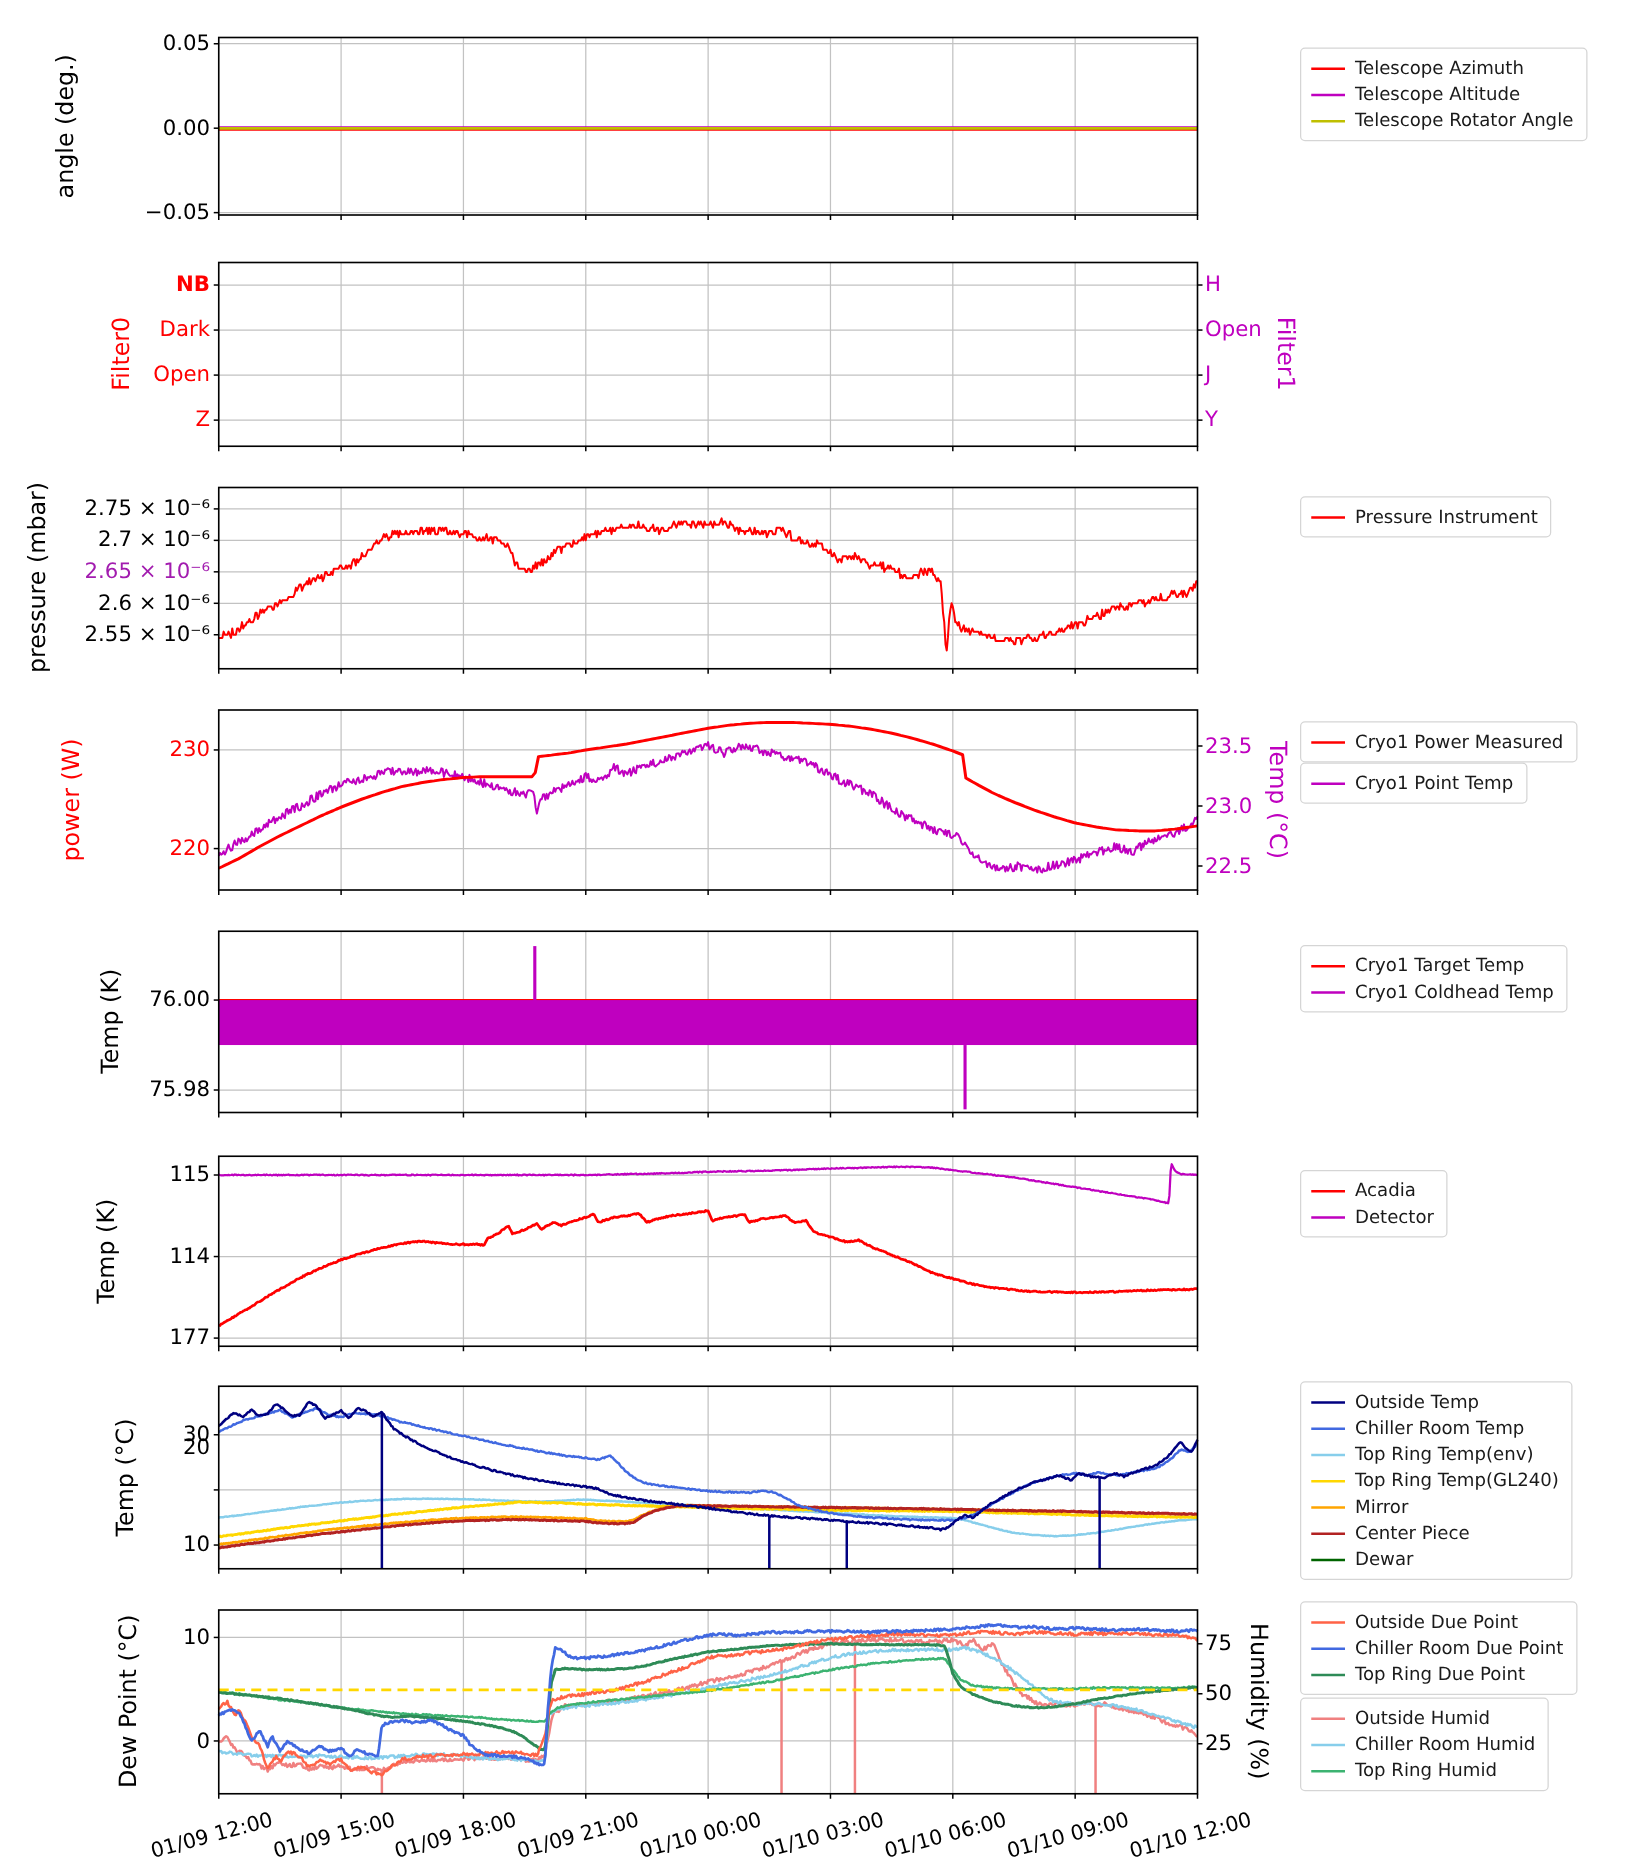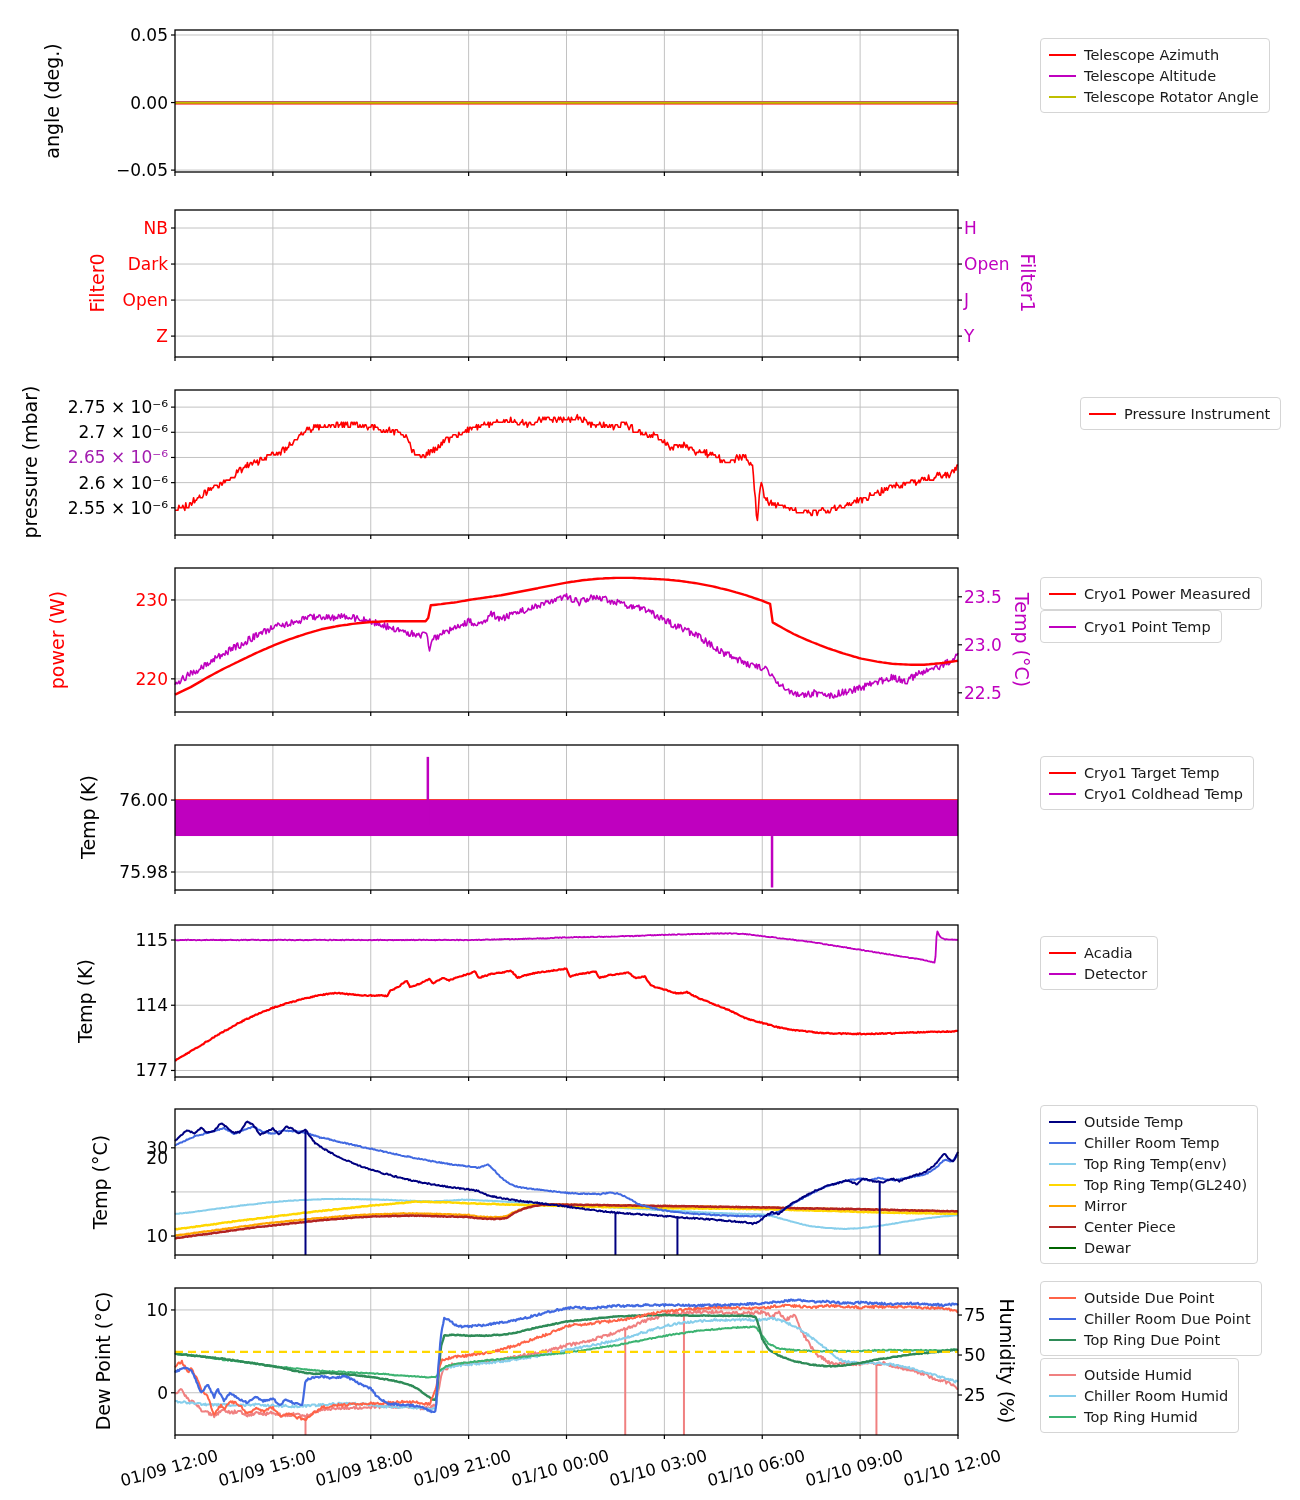--- a/index.html
+++ b/index.html
@@ -265,21 +265,21 @@
   <div class="ylab" style="left:103px;top:1361px">Dew Point (°C)</div>
 
   <div class="ylabr" style="left:1028px;top:283px;color:#bf00bf">Filter1</div>
   <div class="ylabr" style="left:1022px;top:640px;color:#bf00bf">Temp (°C)</div>
   <div class="ylabr" style="left:1007px;top:1361px">Humidity (%)</div>
 
   <div id="ticks">
       <div class="ytick l" style="top: 24.999px; color: rgb(0, 0, 0);">0.05</div>
       <div class="ytick l" style="top: 92.5538px; color: rgb(0, 0, 0);">0.00</div>
       <div class="ytick l" style="top: 160.108px; color: rgb(0, 0, 0);">−0.05</div>
-      <div class="ytick l" style="top: 218.015px; color: rgb(255, 0, 0);">NB</div>
+      <div class="ytick l" style="top: 218.015px; color: rgb(255, 0, 0); font-weight: bold;">NB</div>
       <div class="ytick l" style="top: 254.044px; color: rgb(255, 0, 0);">Dark</div>
       <div class="ytick l" style="top: 290.074px; color: rgb(255, 0, 0);">Open</div>
       <div class="ytick l" style="top: 326.103px; color: rgb(255, 0, 0);">Z</div>
       <div class="ytick r" style="top: 218.015px; color: rgb(191, 0, 191);">H</div>
       <div class="ytick r" style="top: 254.044px; color: rgb(191, 0, 191);">Open</div>
       <div class="ytick r" style="top: 290.074px; color: rgb(191, 0, 191);">J</div>
       <div class="ytick r" style="top: 326.103px; color: rgb(191, 0, 191);">Y</div>
       <div class="ytick l" style="top: 397.118px; color: rgb(0, 0, 0);">2.75 × 10⁻⁶</div>
       <div class="ytick l" style="top: 422.292px; color: rgb(0, 0, 0);">2.7 × 10⁻⁶</div>
       <div class="ytick l" style="top: 447.465px; color: #a21caf;">2.65 × 10⁻⁶</div>
@@ -321,21 +321,21 @@
         </div>
         <div class="legend-item">
           <span class="legend-swatch" style="border-top-color: rgb(191, 0, 191);"></span>
           <span class="legend-label">Telescope Altitude</span>
         </div>
         <div class="legend-item">
           <span class="legend-swatch" style="border-top-color: rgb(191, 191, 0);"></span>
           <span class="legend-label">Telescope Rotator Angle</span>
         </div>
       </div>
-      <div class="legend-box" style="left: 1040px; top: 397px; margin-left: 40px;">
+      <div class="legend-box" style="left: 1040px; top: 397px;">
         <div class="legend-item">
           <span class="legend-swatch" style="border-top-color: rgb(255, 0, 0);"></span>
           <span class="legend-label">Pressure Instrument</span>
         </div>
       </div>
       <div class="legend-box" style="left: 1040px; top: 577px;">
         <div class="legend-item">
           <span class="legend-swatch" style="border-top-color: rgb(255, 0, 0);"></span>
           <span class="legend-label">Cryo1 Power Measured</span>
         </div>

